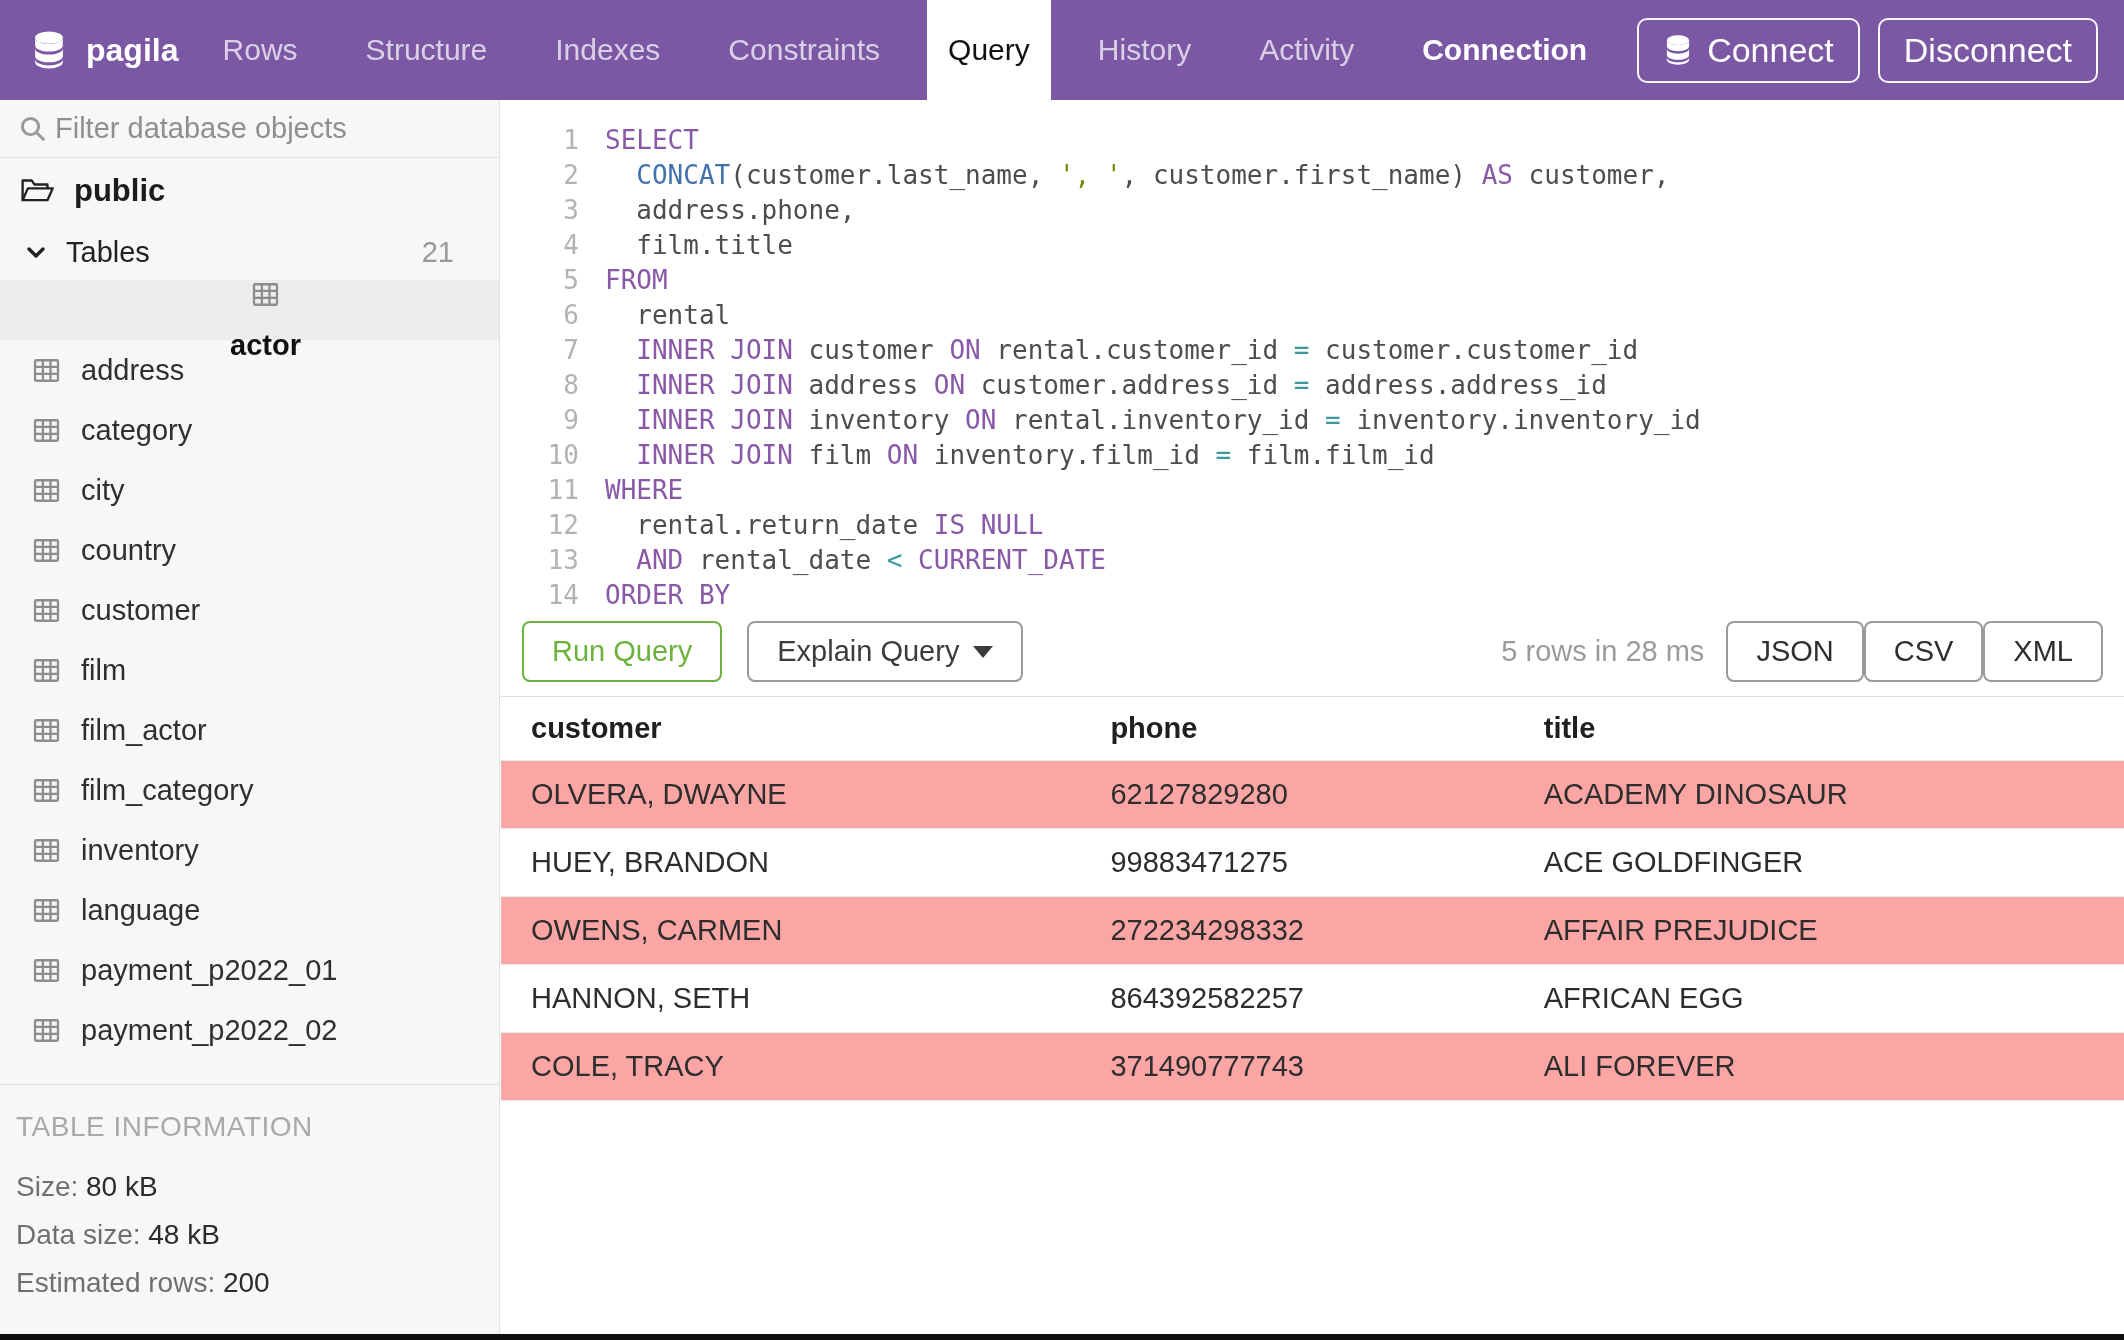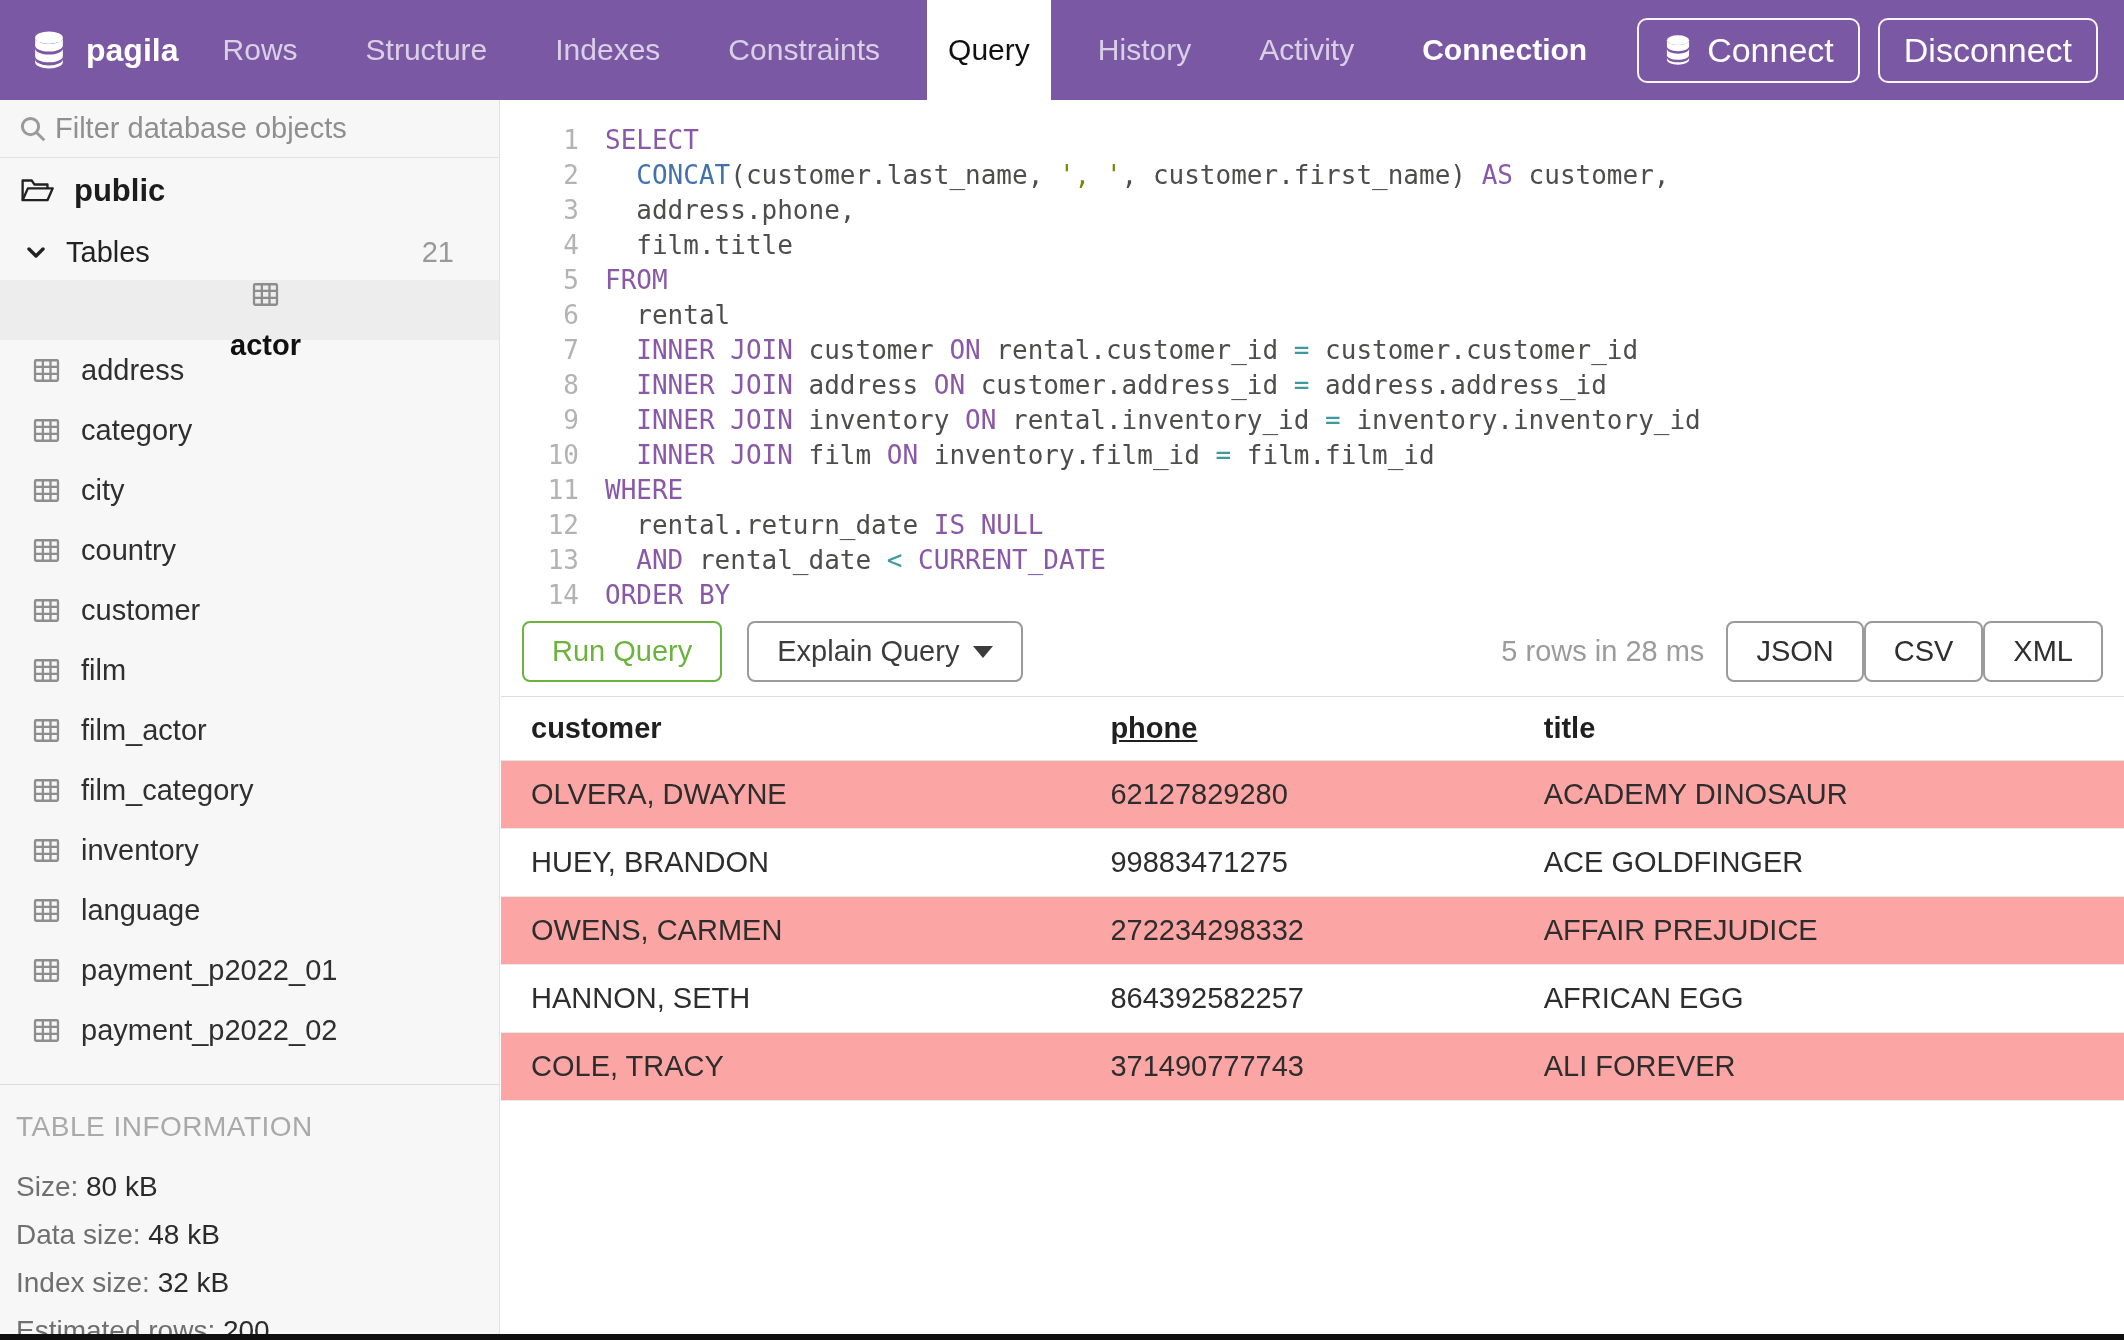--- a/index.html
+++ b/index.html
@@ -314,21 +314,20 @@
           </span>
           <span>payment_p2022_02</span>
         </div>
       </div>
 
     <div class="info-section">
       <div class="info-title">TABLE INFORMATION</div>
       <div id="info-rows">
           <div class="info-row"><span class="info-label">Size: </span><span class="info-value">80 kB</span></div>
           <div class="info-row"><span class="info-label">Data size: </span><span class="info-value">48 kB</span></div>
-          <div class="info-row"><span class="info-label">Index size: </span><span class="info-value">32 kB</span></div>
           <div class="info-row"><span class="info-label">Estimated rows: </span><span class="info-value">200</span></div>
         </div>
     </div>
   </div>
 
   <div class="main">
     <div class="editor" id="sql-editor">
         <div class="code-line"><span class="gutter">1</span><span class="tok-k">SELECT</span></div>
         <div class="code-line"><span class="gutter">2</span><span class="tok-p">  </span><span class="tok-f">CONCAT</span><span class="tok-p">(customer.last_name, </span><span class="tok-s">', '</span><span class="tok-p">, customer.first_name) </span><span class="tok-k">AS</span><span class="tok-p"> customer,</span></div>
         <div class="code-line"><span class="gutter">3</span><span class="tok-p">  address.phone,</span></div>
@@ -354,21 +353,21 @@
       <div class="bar-spacer"></div>
       <span class="status-text">5 rows in 28 ms</span>
       <span id="export-buttons"><button class="btn btn-export">JSON</button><button class="btn btn-export">CSV</button><button class="btn btn-export">XML</button></span>
     </div>
 
     <div class="results">
       <table class="results-table">
         <thead>
             <tr id="results-head">
               <th style="width: 35.7%;">customer</th>
-              <th style="width: 26.7%; text-decoration: underline;">phone</th>
+              <th style="width: 26.7%;">phone</th>
               <th style="width: 37.6%;">title</th>
             </tr>
           </thead>
         <tbody id="results-body">
             <tr class="odd">
               <td>OLVERA, DWAYNE</td>
               <td>62127829280</td>
               <td>ACADEMY DINOSAUR</td>
             </tr>
             <tr class="even">

